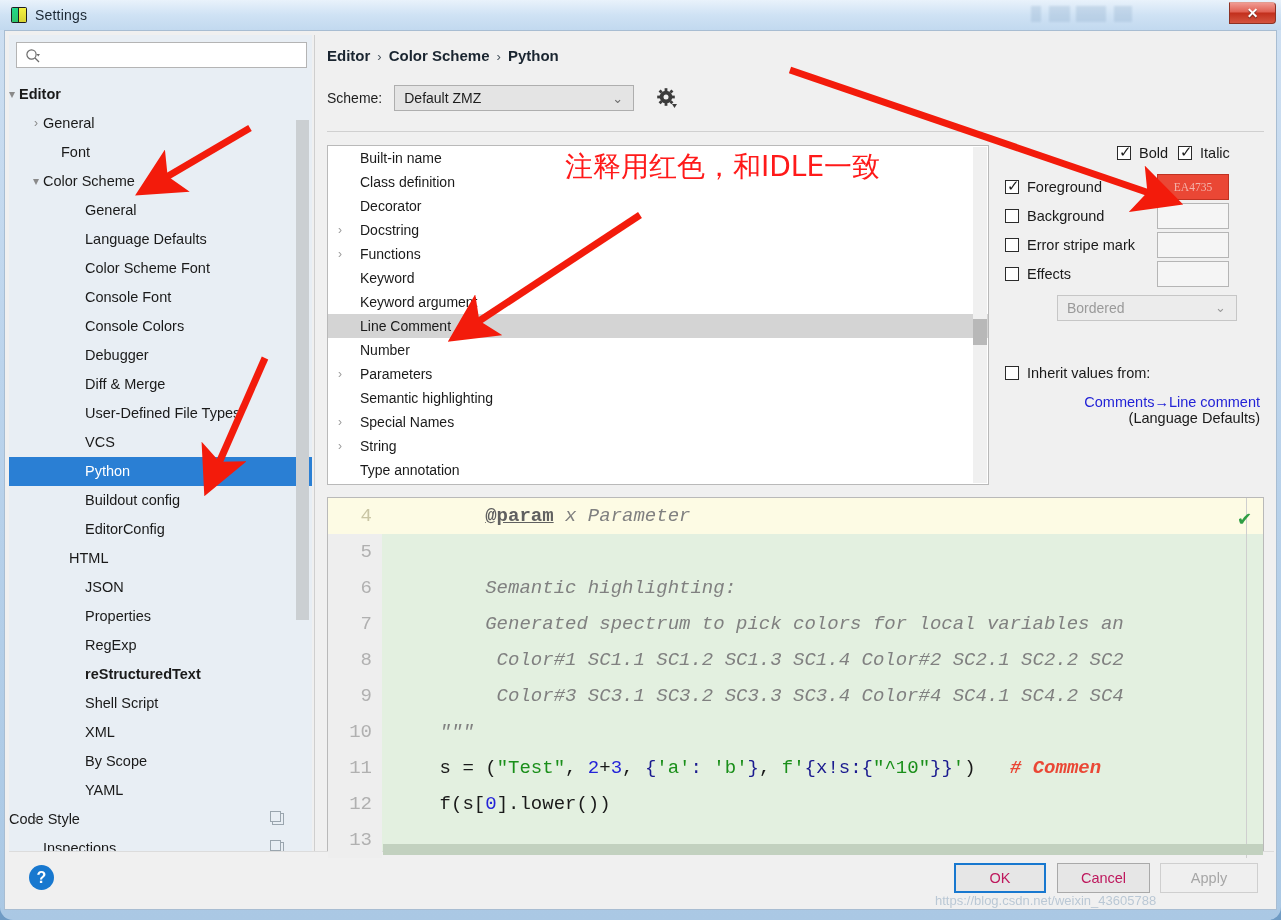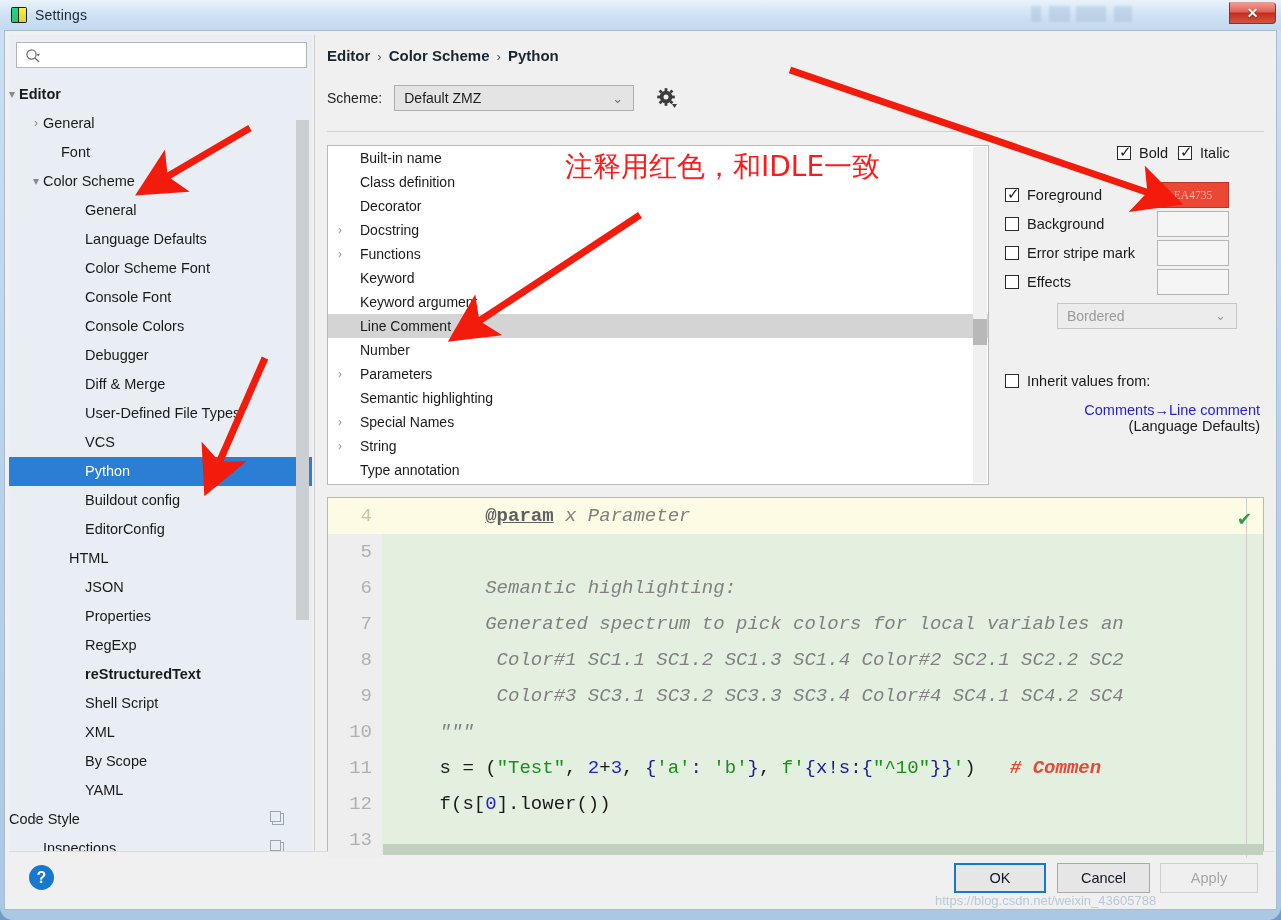--- a/index.html
+++ b/index.html
@@ -161,21 +161,21 @@
   .cb {
     width:14px; height:14px; border:1px solid #2b2b2b; background:#fff;
     margin-right:8px; position:relative; flex:none;
   }
   .cb.on:after {
     content:"✓"; position:absolute; left:1px; top:-5px;
     font-size:15px; color:#1a1a1a; line-height:20px;
   }
   .cblabel { font-size:14.5px; color:#1a1a1a; }
   #bolditalic { display:flex; align-items:center; gap:10px; margin-left:112px; margin-bottom:14px; }
-  #bolditalic .cbline { margin-bottom:12px; }
+  #bolditalic .cbline { margin-bottom:4px; }
   .swatch {
     position:absolute; left:152px; width:72px; height:26px;
     border:1px solid #b5b5b5; background:#f5f5f5;
   }
   .swatch.filled {
     background:#ea4735; border:1px solid #c03222;
     color:#f3b3ab; font-size:11.5px; text-align:center; line-height:24px;
     font-family:"Liberation Serif", serif;
   }
   #bordered-combo {
@@ -239,21 +239,21 @@
     position:absolute; left:4px; bottom:4px; width:1265px; height:54px;
     background:#f0f0f0; border-top:1px solid #dcdcdc;
   }
   #help-btn {
     position:absolute; left:20px; top:13px; width:25px; height:25px;
     border-radius:50%; background:#1878cf; color:#fff; font-size:16px;
     font-weight:bold; text-align:center; line-height:25px;
   }
   .btn {
     position:absolute; top:11px; height:30px; background:#e6e6e6;
-    border:1px solid #a9a9a9; font-size:14.5px; color:#0f172a;
+    border:1px solid #a9a9a9; font-size:14.5px; color:#be185d;
     display:flex; align-items:center; justify-content:center;
   }
   #ok-btn { right:228px; width:92px; border:2px solid #1878cf; }
   #cancel-btn { right:124px; width:93px; }
   #apply-btn { right:16px; width:98px; color:#a6a6a6; border-color:#cfcfcf; background:#efefef; }
 
   
   #anno { position:absolute; left:0; top:0; width:1281px; height:920px; pointer-events:none; z-index:50; }
   #cn-note {
     position:absolute; left:565px; top:148px; font-size:28px; color:#ff1a1a;

